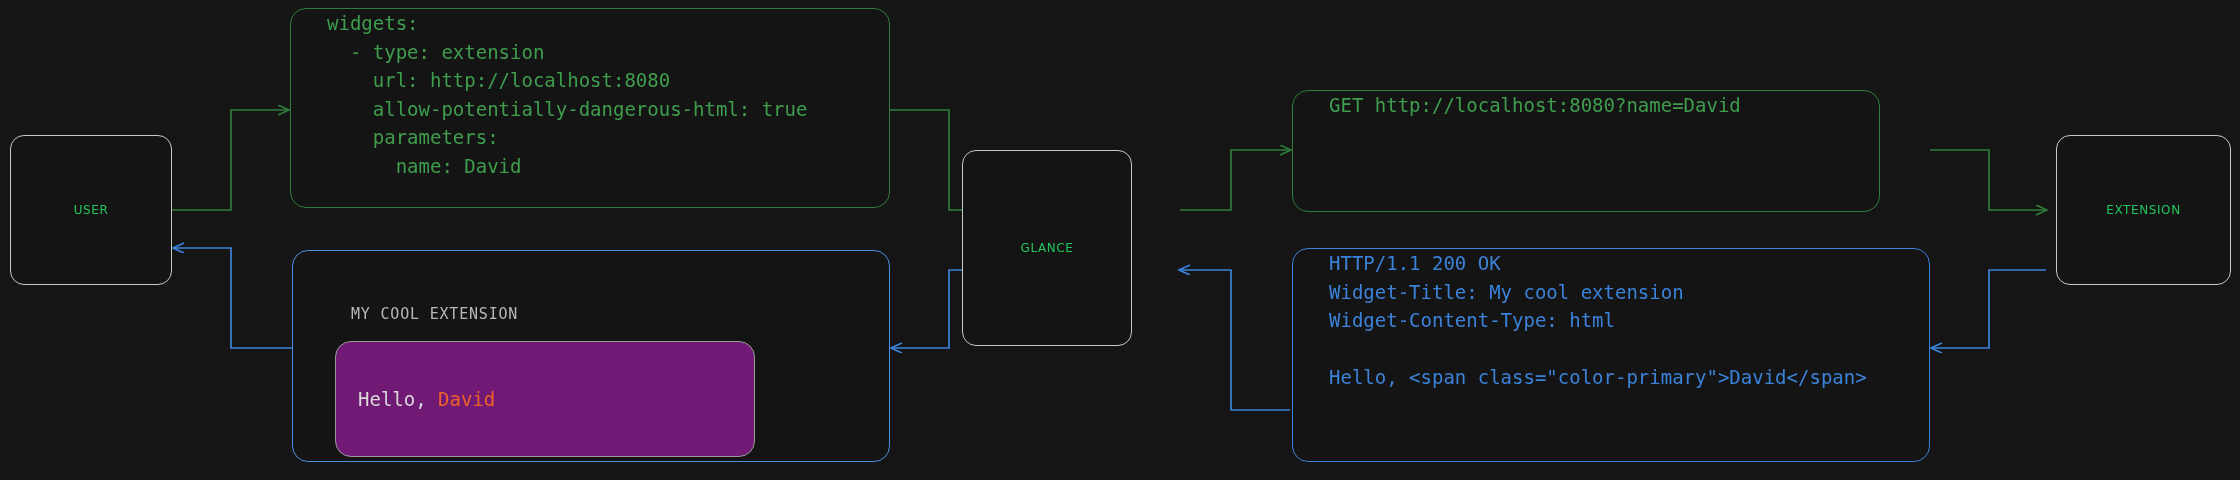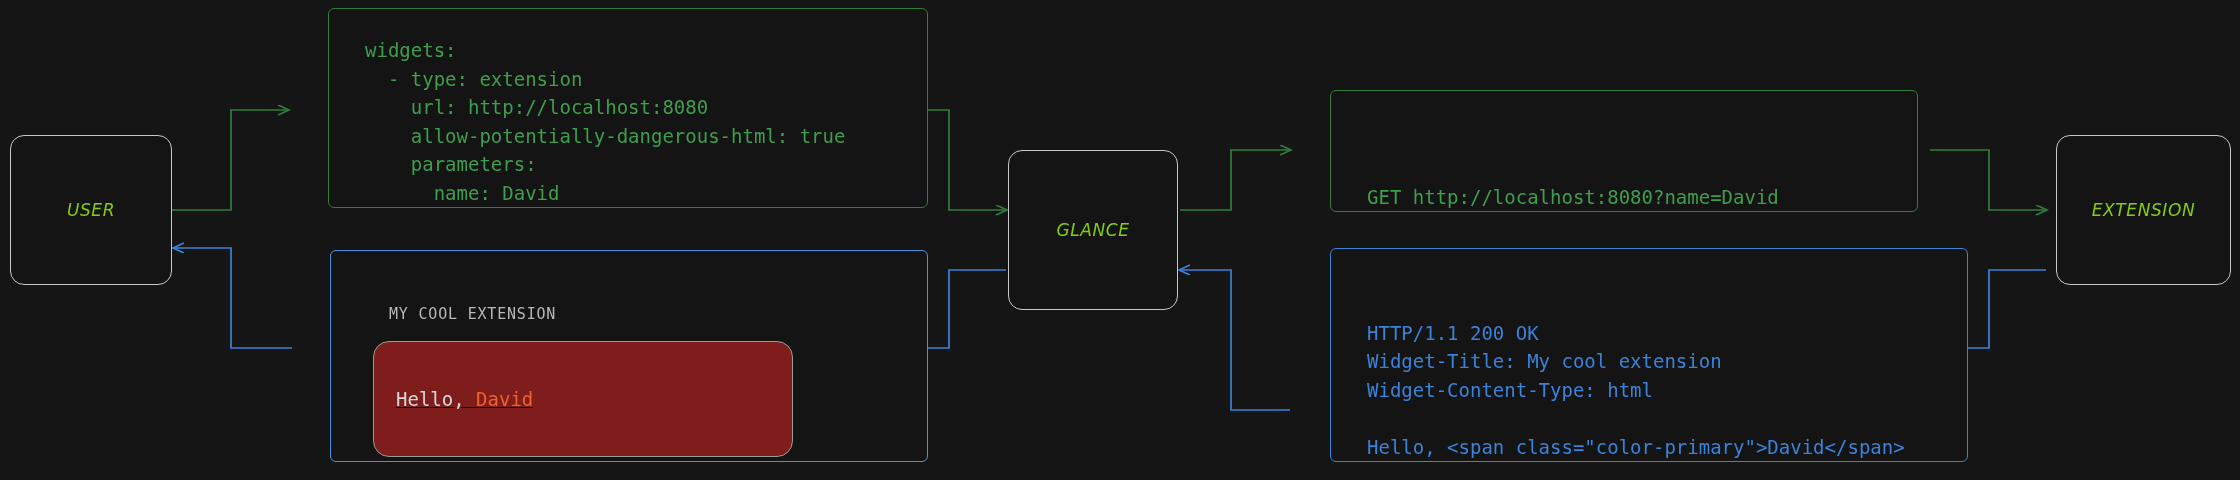--- a/index.html
+++ b/index.html
@@ -33,34 +33,32 @@
     border: 1.6px solid #c8c8c8;
     border-radius: 14px;
     background: #141414;
     display: flex;
     align-items: center;
     justify-content: center;
     box-sizing: border-box;
   }
   .node-label {
     font-family: "DejaVu Sans", sans-serif;
-    font-size: 17px;
+    font-size: 12px;
     letter-spacing: 0.6px;
-    color: #84cc16;
+    color: #22c55e;
     white-space: nowrap;
-    font-style: italic;
   }
   .codebox {
     position: absolute;
-    border-radius: 6px;
+    border-radius: 16px;
     background: #141414;
     box-sizing: border-box;
     display: flex;
-    align-items: flex-end;
-    margin-left: 38px;
+    align-items: flex-start;
   }
   .codebox.green { border: 1.6px solid #2f7d3b; }
   .codebox.blue  { border: 1.6px solid #3b82d9; }
   .codebox.blue-soft { border: 1.6px solid #4a90e2; }
   pre.code {
     margin: 0;
     padding: 0 0 0 36px;
     font-family: "DejaVu Sans Mono", monospace;
     font-size: 19px;
     line-height: 28.5px;
@@ -73,25 +71,24 @@
     font-family: "DejaVu Sans Mono", monospace;
     font-size: 15px;
     letter-spacing: 0.8px;
     color: #b8b8b8;
     white-space: nowrap;
   }
   .widget-card {
     position: absolute;
     border: 1.6px solid #9a9a9a;
     border-radius: 16px;
-    background: #7f1d1d;
+    background: #701a75;
     box-sizing: border-box;
     display: flex;
     align-items: center;
-    text-decoration: underline;
   }
   .widget-card-text {
     padding-left: 22px;
     font-family: "DejaVu Sans Mono", monospace;
     font-size: 19px;
     color: #d8d8d8;
     white-space: nowrap;
   }
   .accent { color: #f0612a; }
 </style>
@@ -120,21 +117,21 @@
       <path d="M1290,410 L1231,410 L1231,270 L1180,270" stroke="#3b82d9" marker-end="url(#arrow-blue)"></path>
       <path d="M1006,270 L949,270 L949,348 L892,348" stroke="#3b82d9" marker-end="url(#arrow-blue)"></path>
       <path d="M292,348 L231,348 L231,248 L174,248" stroke="#3b82d9" marker-end="url(#arrow-blue)"></path>
     </g>
   </svg>
 
   <div class="node" style="left:10px; top:135px; width:162px; height:150px;">
     <span class="node-label">USER</span>
   </div>
 
-  <div class="node" style="left:1008px; top:150px; width:170px; height:160px;">
+  <div class="node" style="left:962px; top:150px; width:170px; height:196px;">
     <span class="node-label">GLANCE</span>
   </div>
 
   <div class="node" style="left:2056px; top:135px; width:175px; height:150px;">
     <span class="node-label">EXTENSION</span>
   </div>
 
   <div class="codebox green" style="left:290px; top:8px; width:600px; height:200px;">
     <pre class="code green">widgets:
   - type: extension

